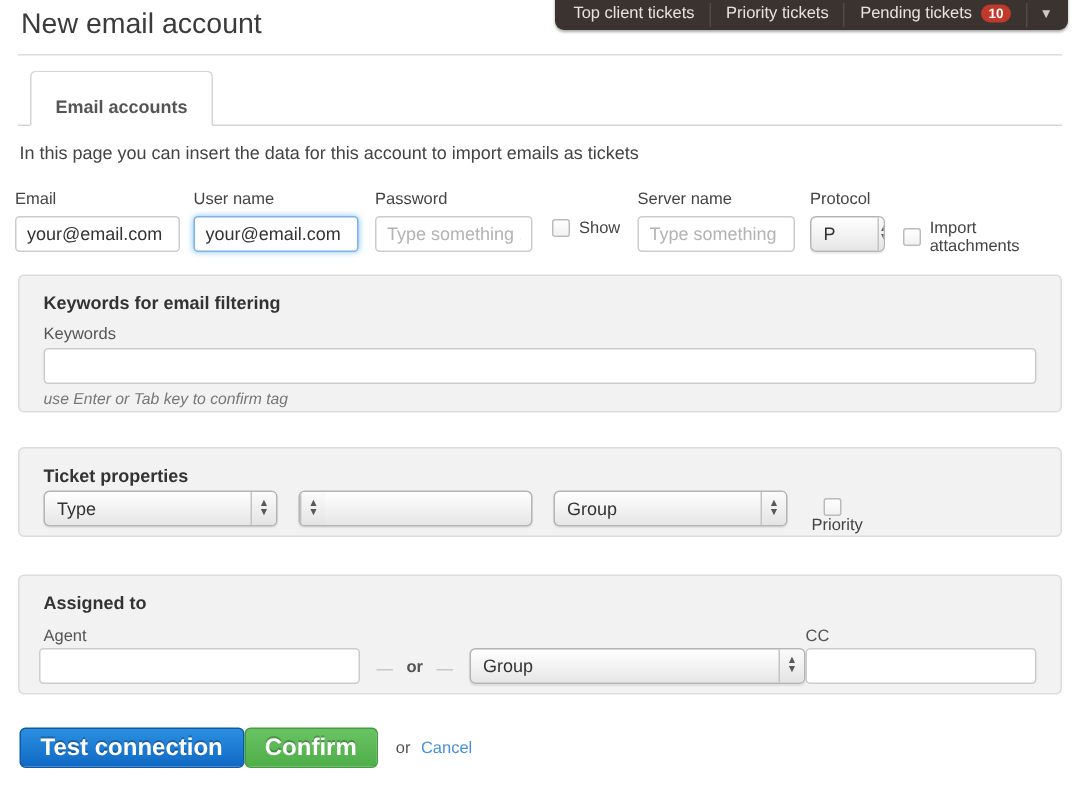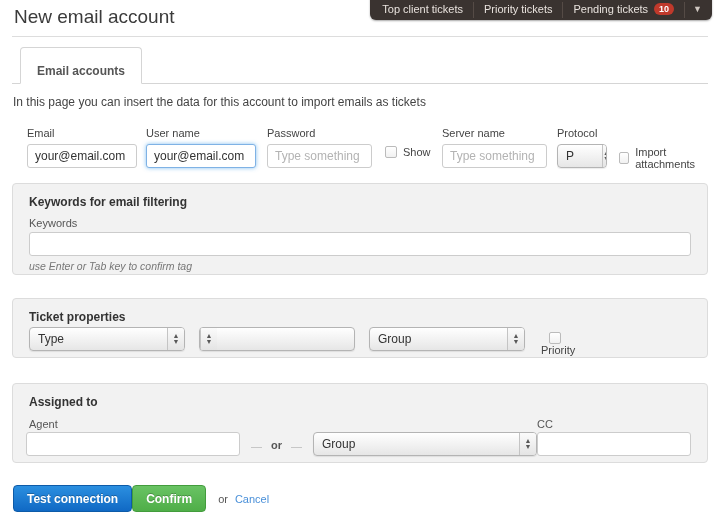--- a/index.html
+++ b/index.html
@@ -100,21 +100,21 @@
   #intro {
     position: absolute;
     left: 13px; top: 95px;
     font-size: 12px;
     color: #444444;
   }
 
   
   #fieldrow {
     position: absolute;
-    left: 27px; top: 127px;
+    left: 10px; top: 127px;
     right: 8px;
     height: 42px;
   }
   .fld { position: absolute; top: 0; }
   .fld-label {
     display: block;
     font-size: 11px;
     color: #444444;
     margin-bottom: 4px;
     line-height: 13px;
@@ -217,21 +217,21 @@
     position: absolute;
     left: 13px; top: 485px;
     display: flex;
     align-items: center;
   }
   .btn {
     border: none;
     border-radius: 4px;
     color: #ffffff;
     font-family: "Liberation Sans", sans-serif;
-    font-size: 12px;
+    font-size: 16px;
     font-weight: bold;
     height: 27px;
     padding: 0 13px;
     cursor: pointer;
     text-shadow: 0 -1px 0 rgba(0,0,0,0.25);
   }
   .btn-blue {
     background: linear-gradient(#2b8fe0, #1069c4);
     border: 1px solid #0d5ba8;
   }

